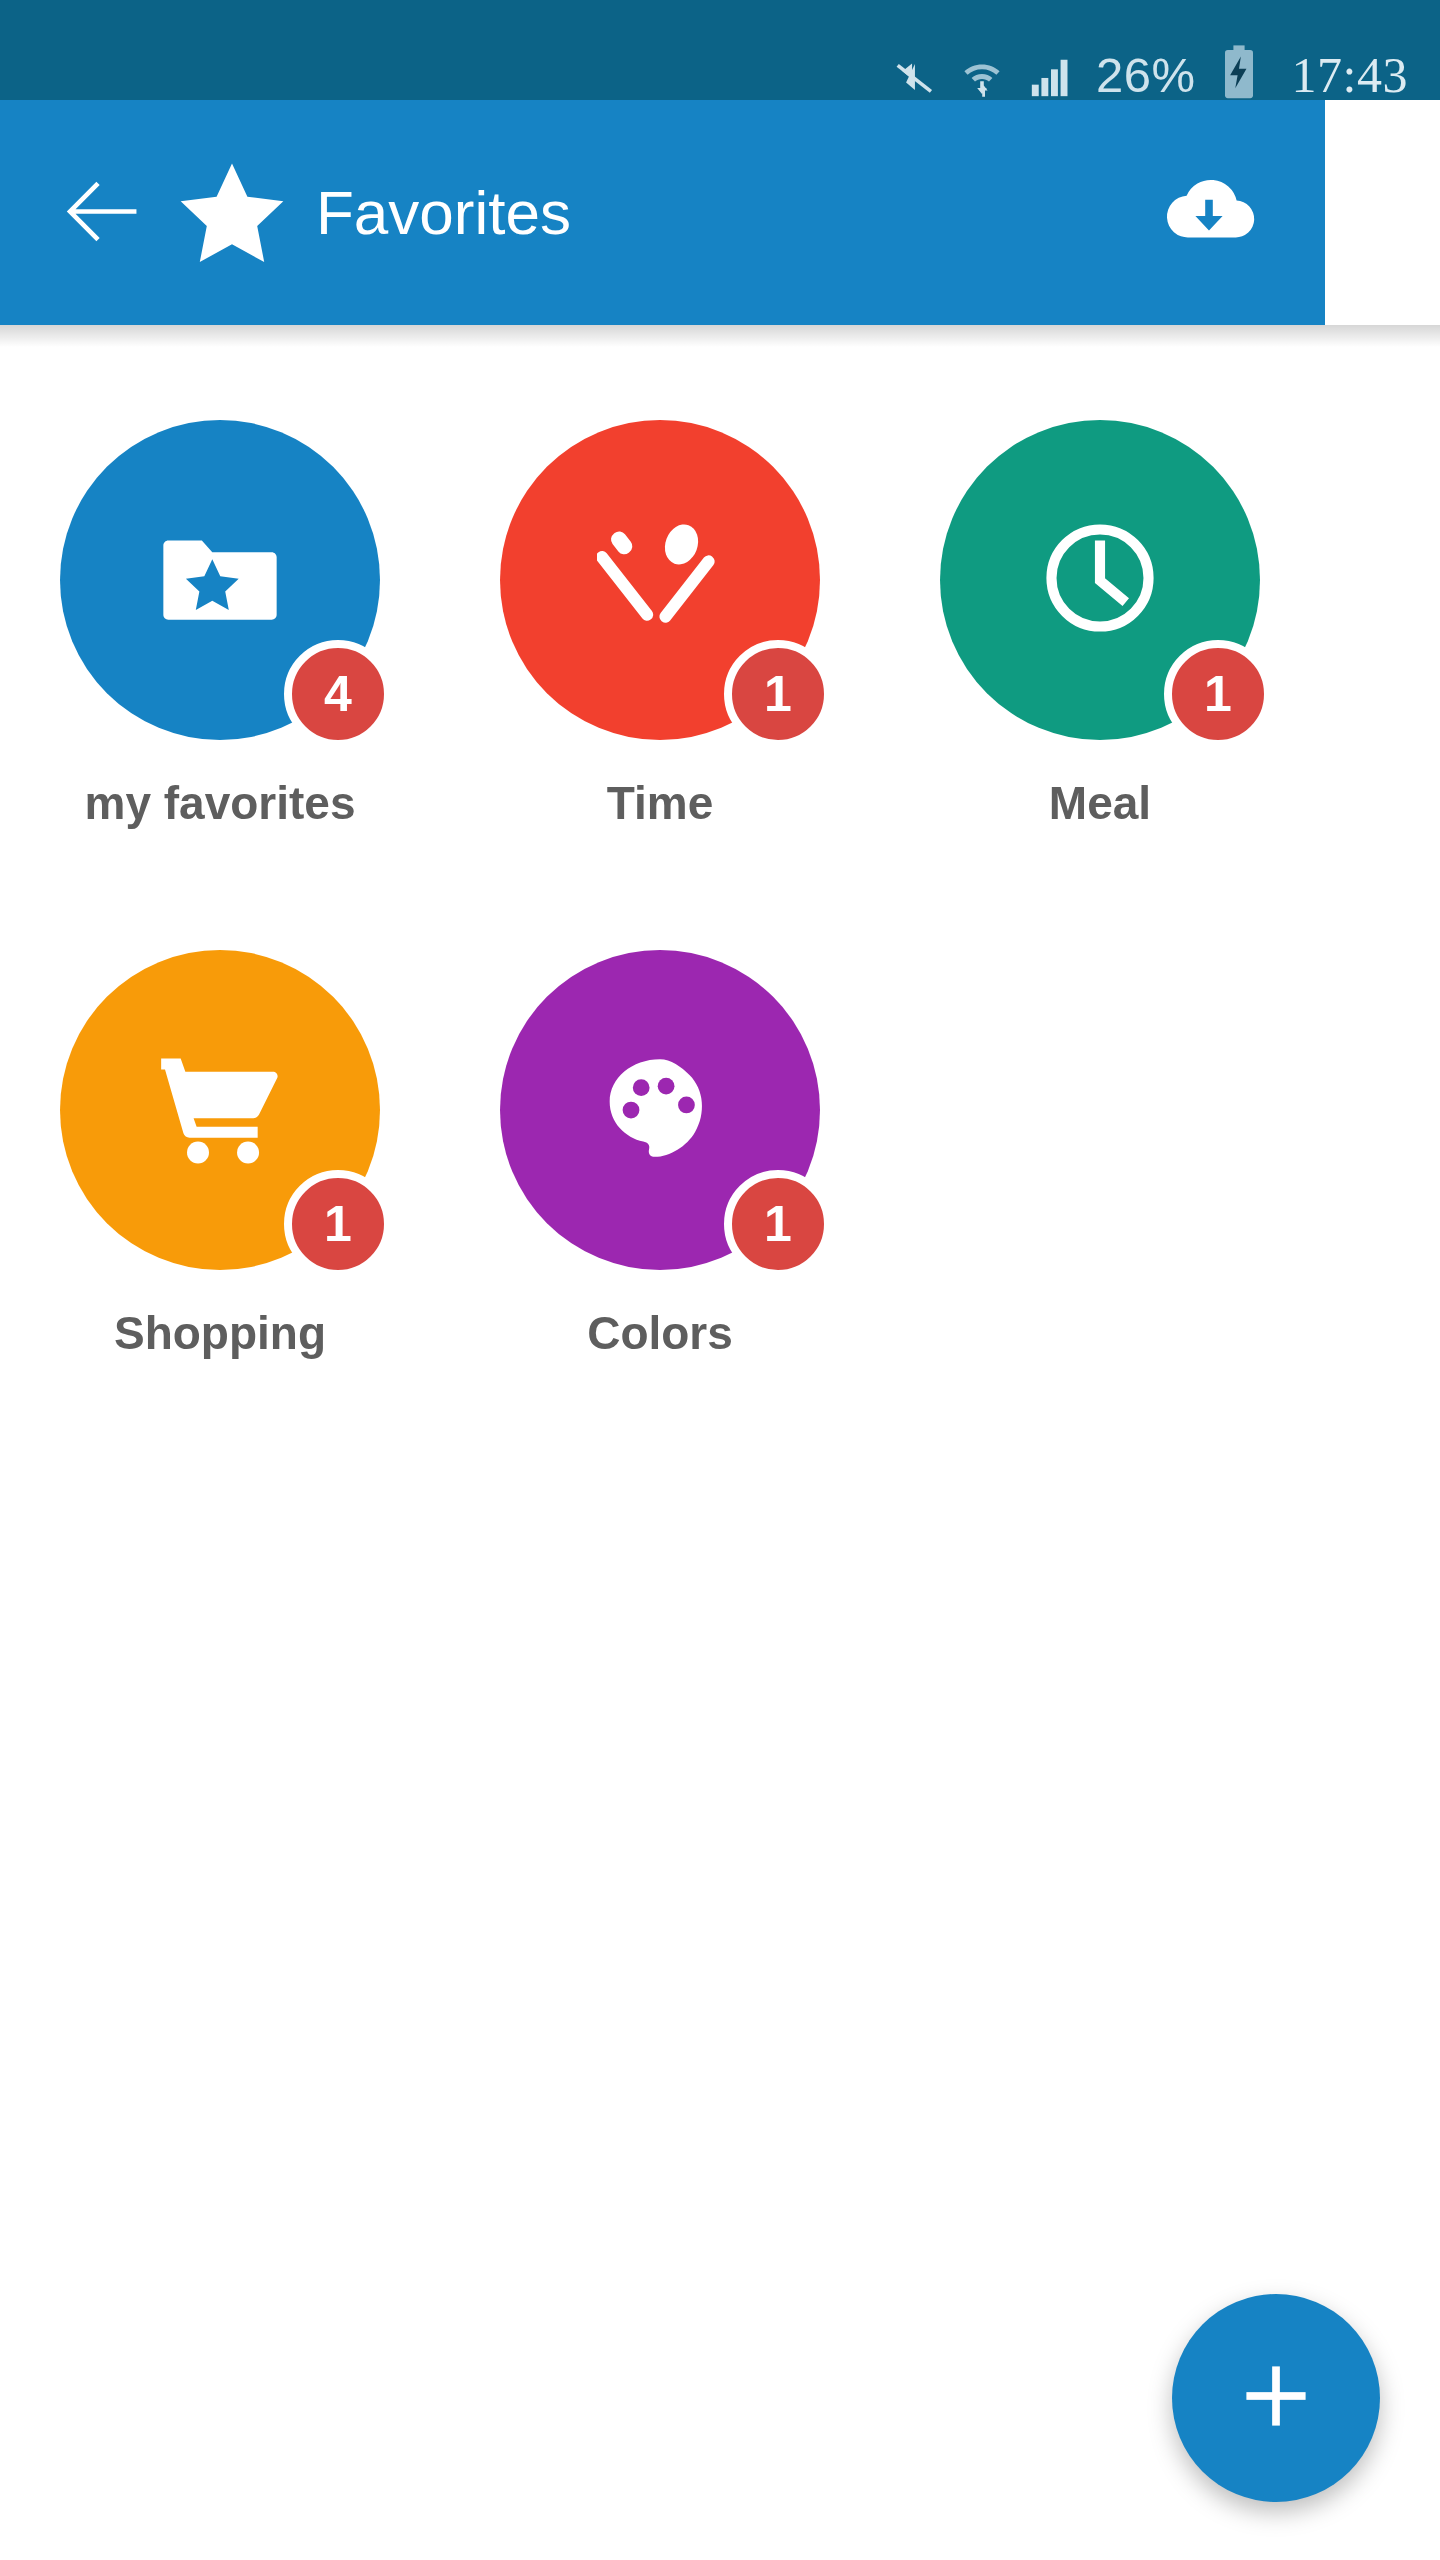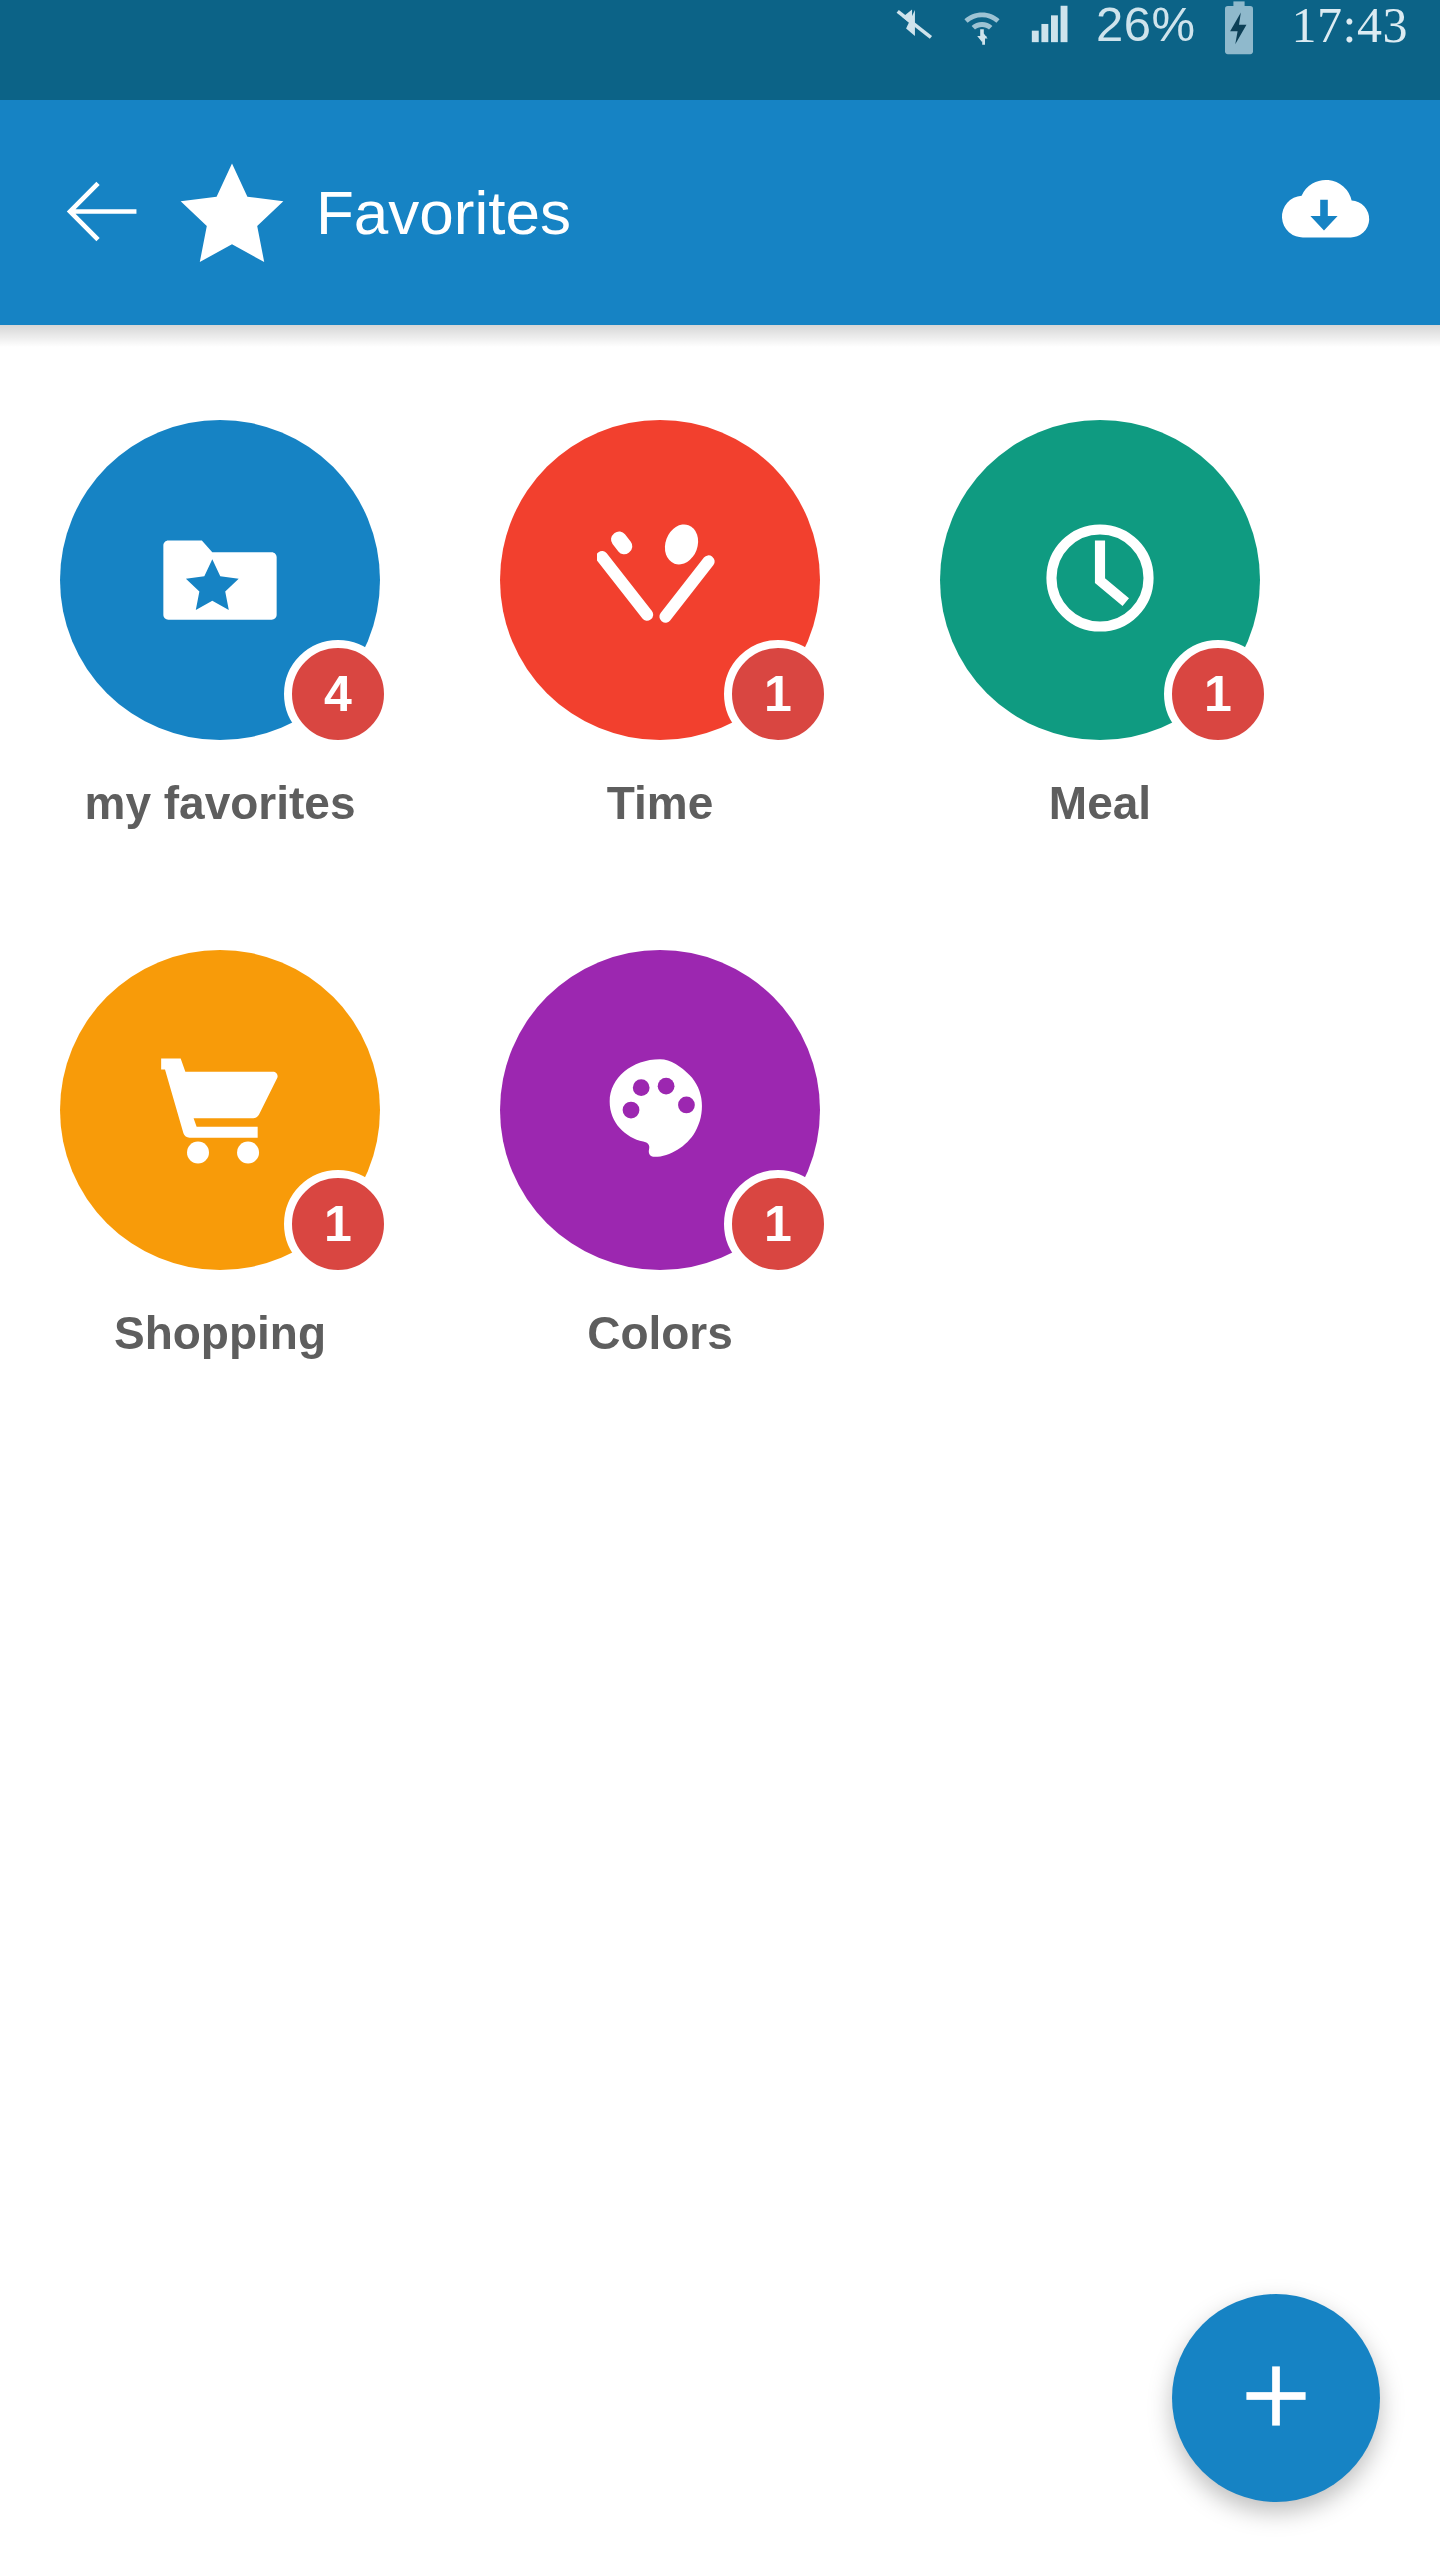--- a/index.html
+++ b/index.html
@@ -9,34 +9,34 @@
     font-family:"Liberation Sans", sans-serif;
     overflow:hidden;
   }
   #screen { position:relative; width:1440px; height:2560px; background:#fff; }
 
   
   #status-bar {
     position:absolute; top:0; left:0;
     width:1440px; height:100px;
     background:#0c6387;
-    display:flex; align-items:flex-start; justify-content:flex-end;
+    display:flex; align-items:flex-end; justify-content:flex-end;
     padding-right:32px; gap:22px;
   }
   .sb-icon { display:flex; align-items:center; justify-content:center; }
   .sb-text {
     color:#cfe3ec; font-size:49px; letter-spacing:0.5px;
     font-family:"Liberation Sans", sans-serif; line-height:1;
   }
   #sb-time { color:#dcebf2; font-size:50px; margin-left:10px;font-family:Liberation Serif, serif; }
 
   
   #app-bar {
     position:absolute; top:100px; left:0;
-    width:1440px; height:225px;
+    width:1325px; height:225px;
     background:#1683c4;
     display:flex; align-items:center;
   }
   #app-bar-shadow {
     position:absolute; top:325px; left:0; width:1440px; height:22px;
     background:linear-gradient(to bottom, rgba(0,0,0,0.16), rgba(0,0,0,0));
     pointer-events:none;
   }
   #back-button {
     width:120px; height:120px; margin-left:46px;

